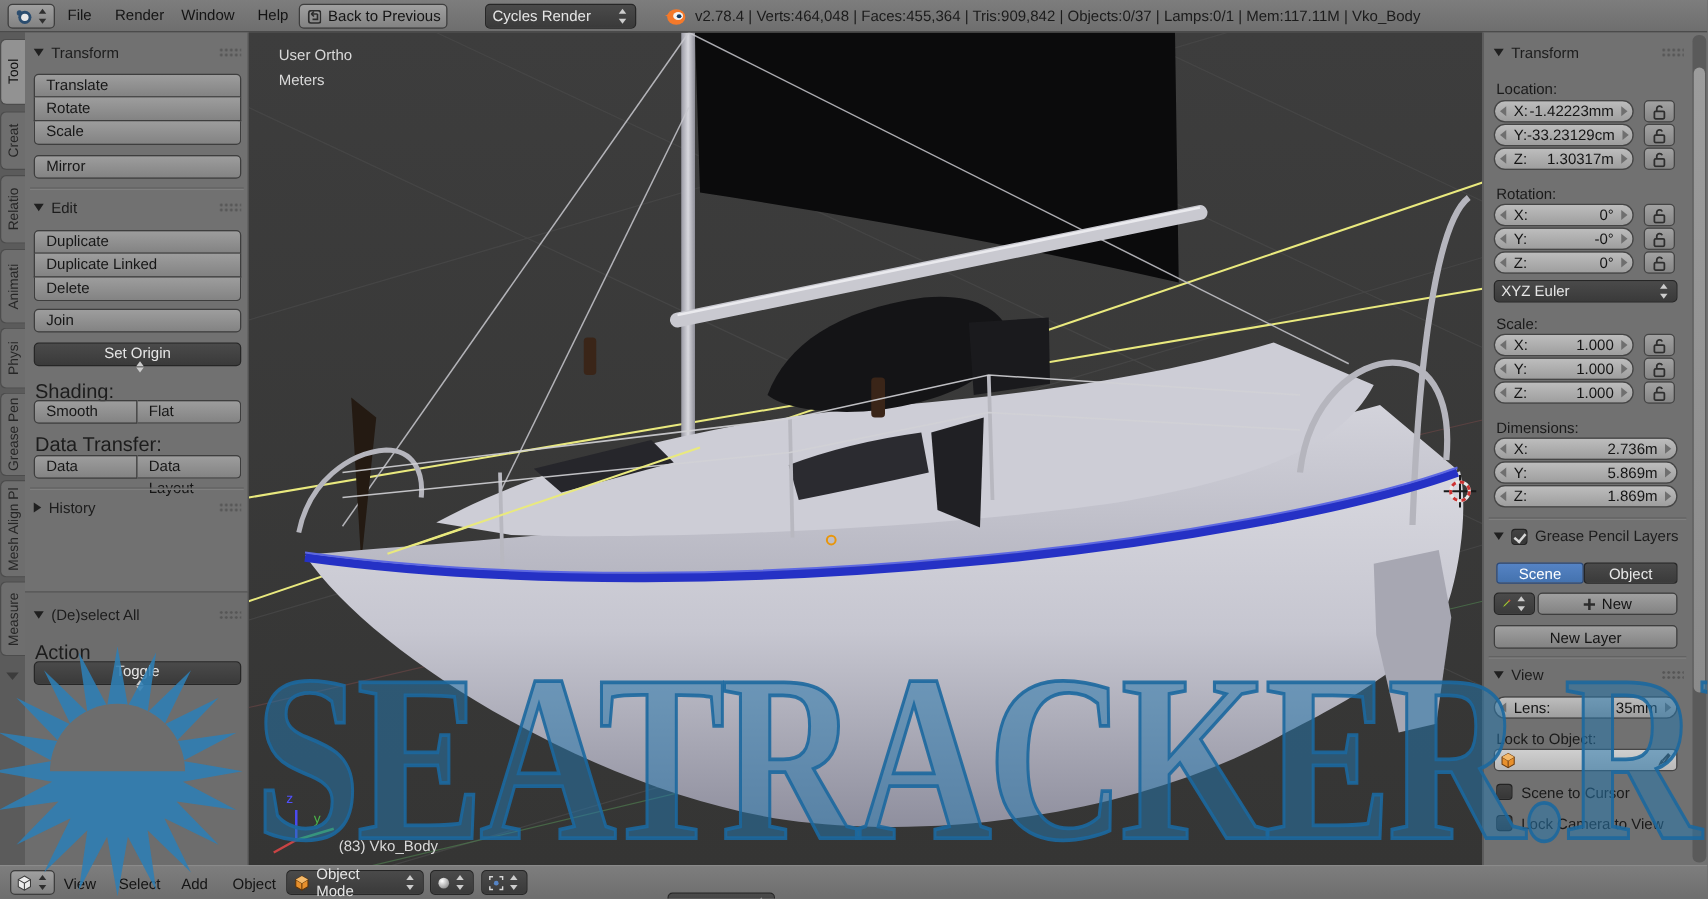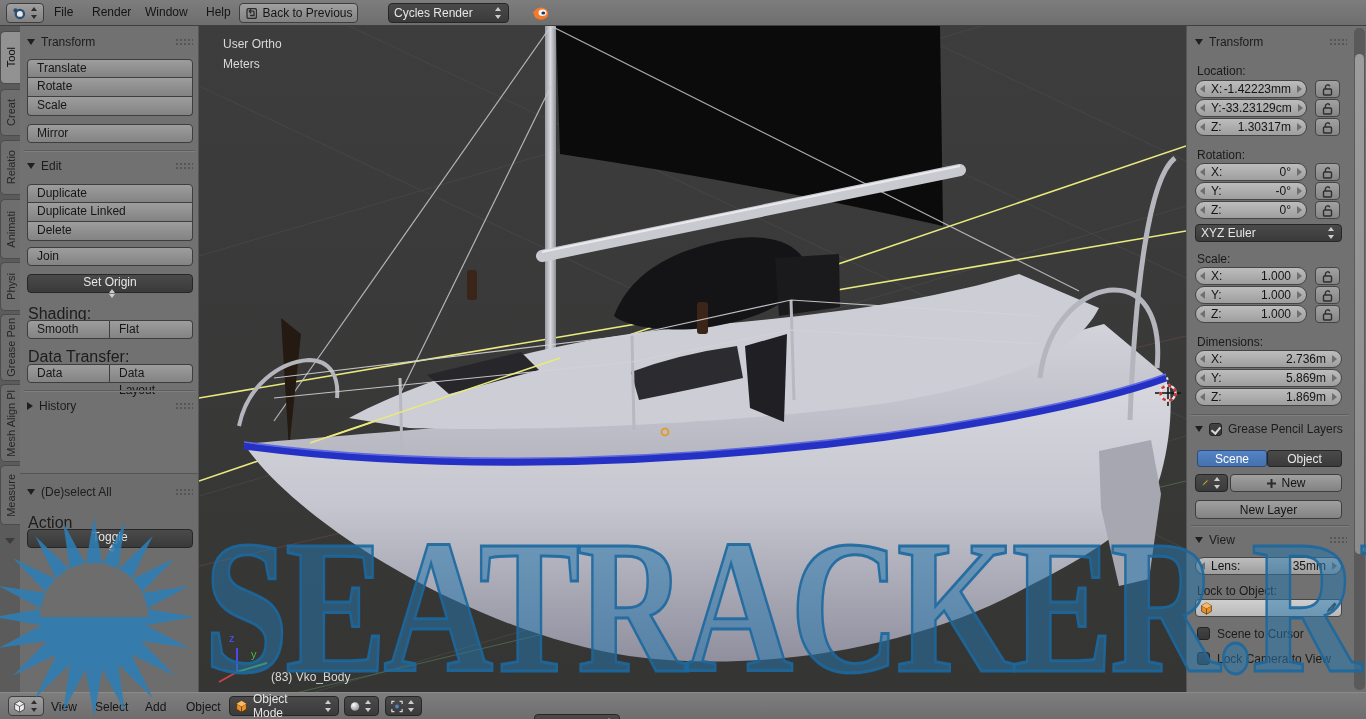--- a/index.html
+++ b/index.html
@@ -106,20 +106,21 @@
     <div class="dsel" style="left:388px; top:3px; width:121px; height:20px;">
       <span class="grow">Cycles Render</span>
       <span class="udar"></span>
     </div>
     <svg width="18" height="16" viewBox="0 0 18 16" style="position:absolute; left:531px; top:5px;">
       <ellipse cx="10" cy="8.6" rx="7.3" ry="6.2" fill="#f5792a"></ellipse>
       <ellipse cx="11.5" cy="7.8" rx="4" ry="3.2" fill="#f4f4f4"></ellipse>
       <ellipse cx="12.3" cy="8" rx="1.9" ry="1.6" fill="#123a63"></ellipse>
       <path d="M1 7.5 L8 4.5 L5 8.5 Z" fill="#f5792a"></path>
     </svg>
+    <span id="stats-text">v2.78.4 | Verts:464,048 | Faces:455,364 | Tris:909,842 | Objects:0/37 | Lamps:0/1 | Mem:117.11M | Vko_Body</span>
   </div>
 
   <div id="tab-strip">
     <div class="vtab active" style="top:5px;  height:53px;">
         <span>Tool</span>
       </div>
     <div class="vtab" style="top:63px;  height:47px;">
         <span>Creat</span>
       </div>
     <div class="vtab" style="top:114px; height:55px;">

